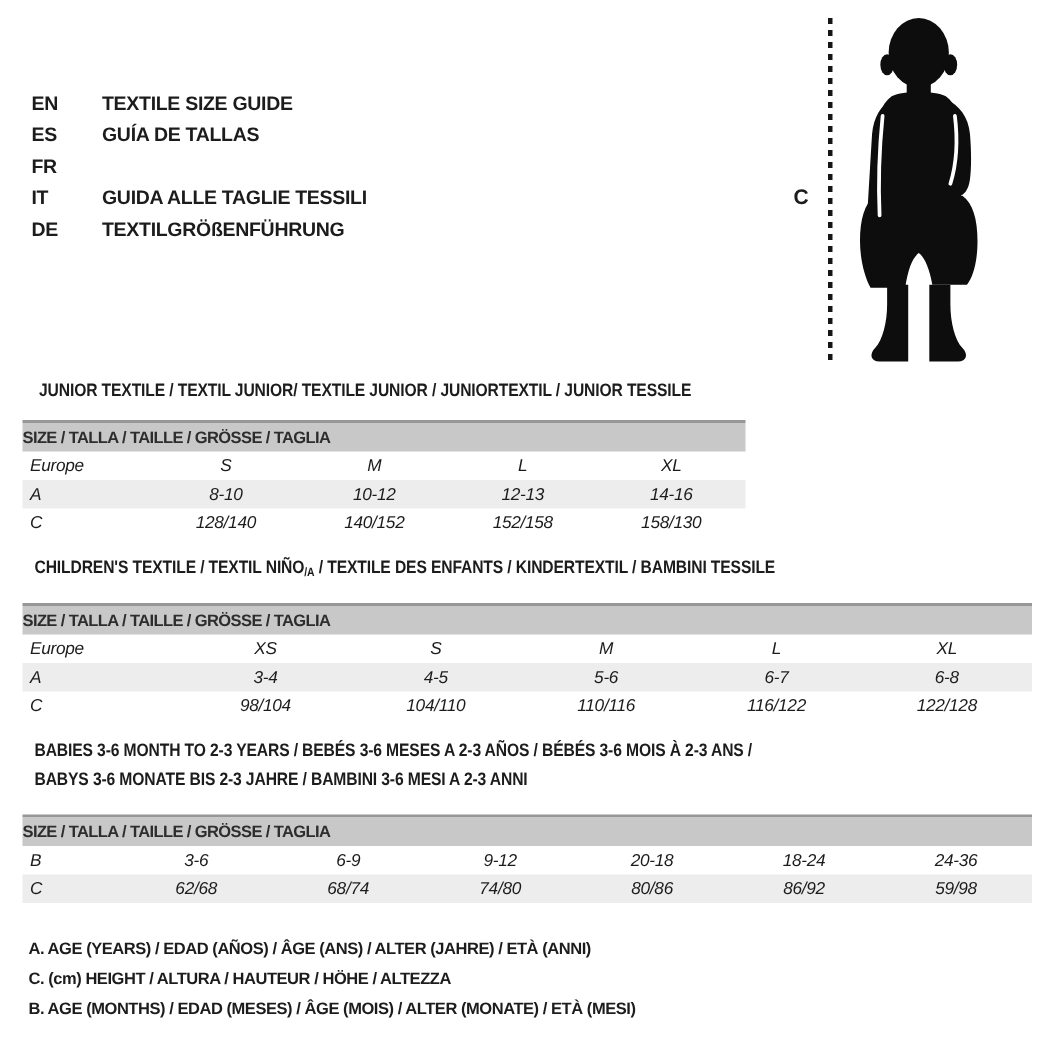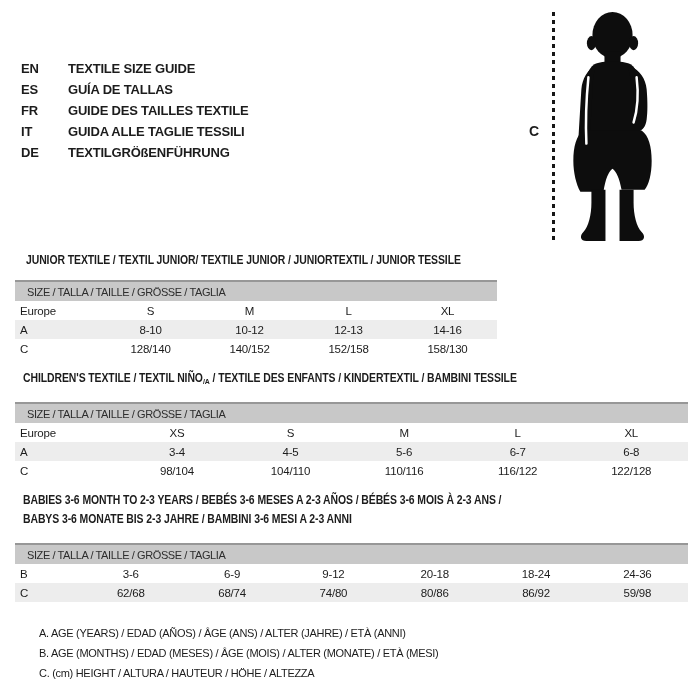--- a/index.html
+++ b/index.html
@@ -18,56 +18,55 @@
   .figure-svg{position:absolute;left:561px;top:9px;width:101px;height:236px;}
   
   .section-title{position:absolute;font-weight:bold;font-size:12px;white-space:nowrap;
     transform:scaleX(0.87);transform-origin:left top;letter-spacing:-0.1px;}
   #junior-title{left:26px;top:253px;}
   #children-title{left:23px;top:371px;}
   #babies-title{left:23px;top:491px;line-height:19px;}
   .sub{font-size:8px;vertical-align:-2px;}
   
   .tbl{position:absolute;border-top:2px solid #979797;}
-  .tbl .hdr{height:19px;background:#c8c8c8;display:flex;align-items:center;padding-left:12px;
-    font-weight:normal;font-size:11px;color:#2d2d2d;letter-spacing:-0.4px;white-space:nowrap;}
-  .tbl .row{display:flex;height:19px;align-items:center;font-size:11.5px;letter-spacing:-0.2px;}
+  .tbl .hdr{height:19px;background:#c8c8c8;display:flex;align-items:center;padding-left:0;
+    font-weight:bold;font-size:11px;color:#2d2d2d;letter-spacing:-0.4px;white-space:nowrap;}
+  .tbl .row{display:flex;height:19px;align-items:center;font-size:11.5px;letter-spacing:-0.2px;font-style:italic;}
   .tbl .row.shade{background:#ededed;}
   .cell{text-align:center;overflow:hidden;}
   .cell.lbl{text-align:left;padding-left:5px;}
   #junior-table{left:15px;top:280px;width:482px;}
   #junior-table .lbl{width:17%;}
   #junior-table .cell:not(.lbl){width:20.75%;}
   #children-table{left:15px;top:402px;width:673px;}
   #children-table .lbl{width:15%;}
   #children-table .cell:not(.lbl){width:17%;}
   #babies-table{left:15px;top:543px;width:673px;}
   #babies-table .lbl{width:9%;}
   #babies-table .cell:not(.lbl){width:15.16%;}
   
   .footnotes{position:absolute;left:19px;top:627px;}
-  .fn{height:20px;font-weight:normal;font-size:11px;letter-spacing:-0.3px;white-space:nowrap;margin-left:20px;}
+  .fn{height:20px;font-weight:bold;font-size:11px;letter-spacing:-0.3px;white-space:nowrap;}
 </style>
 </head>
 <body>
 
 <div class="canvas">
 
   <div class="lang-list">
     <div class="lang-row">
       <span class="lang-code">EN</span>
       <span class="lang-label">TEXTILE SIZE GUIDE</span>
     </div>
     <div class="lang-row">
       <span class="lang-code">ES</span>
       <span class="lang-label">GUÍA DE TALLAS</span>
     </div>
     <div class="lang-row">
       <span class="lang-code">FR</span>
-      <span class="lang-label">GUIDE DES TAILLES TEXTILE</span>
     </div>
     <div class="lang-row">
       <span class="lang-code">IT</span>
       <span class="lang-label">GUIDA ALLE TAGLIE TESSILI</span>
     </div>
     <div class="lang-row">
       <span class="lang-code">DE</span>
       <span class="lang-label">TEXTILGRÖßENFÜHRUNG</span>
     </div>
   </div>
@@ -177,17 +176,17 @@
       <span class="cell">68/74</span>
       <span class="cell">74/80</span>
       <span class="cell">80/86</span>
       <span class="cell">86/92</span>
       <span class="cell">59/98</span>
     </div>
   </div>
 
   <div class="footnotes">
     <div class="fn">A. AGE (YEARS) / EDAD (AÑOS) / ÂGE (ANS) / ALTER (JAHRE) / ETÀ (ANNI)</div>
+    <div class="fn">C. (cm) HEIGHT / ALTURA / HAUTEUR / HÖHE / ALTEZZA</div>
     <div class="fn">B. AGE (MONTHS) / EDAD (MESES) / ÂGE (MOIS) / ALTER (MONATE) / ETÀ (MESI)</div>
-    <div class="fn">C. (cm) HEIGHT / ALTURA / HAUTEUR / HÖHE / ALTEZZA</div>
   </div>
 
 </div>
 
 </body></html>

